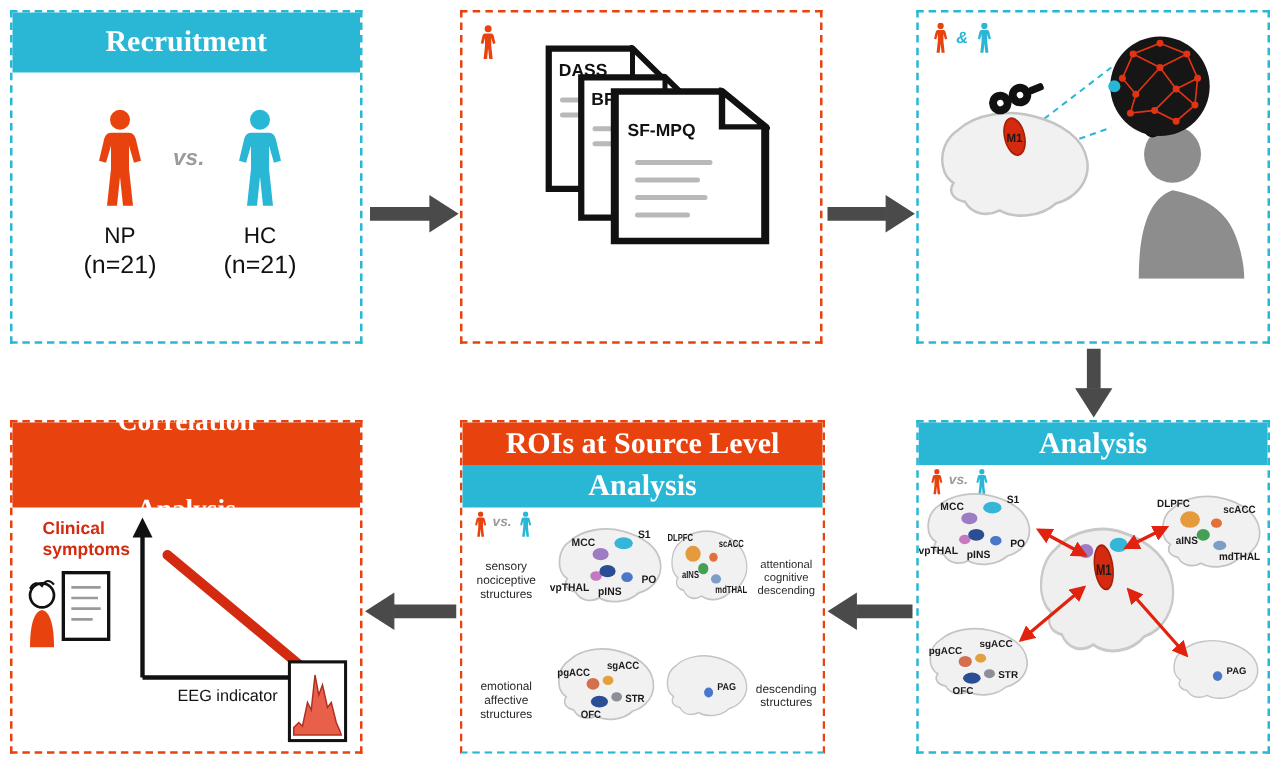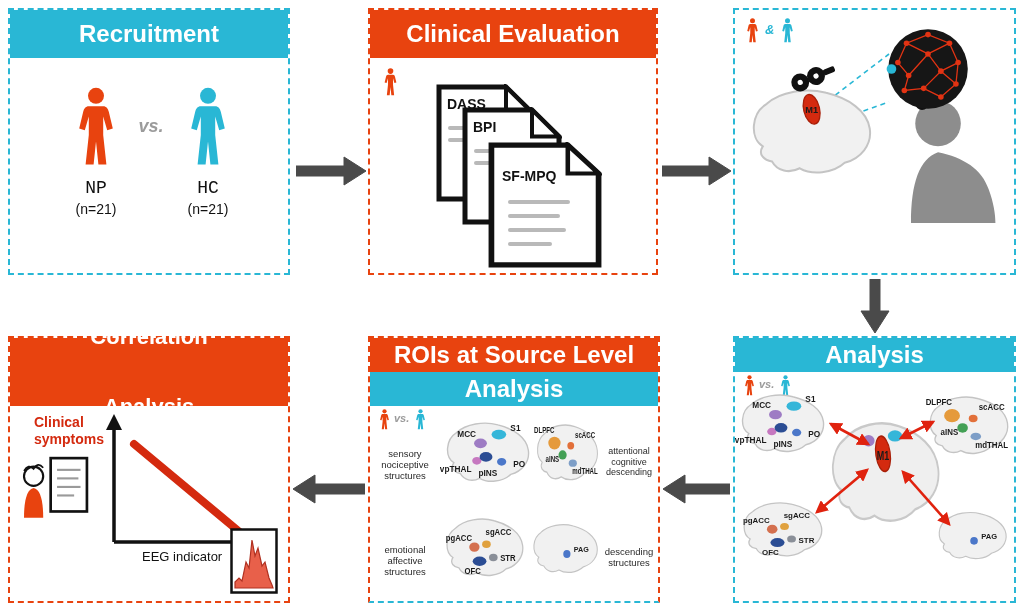--- a/index.html
+++ b/index.html
@@ -6,38 +6,38 @@
   html,body { width:1024px; height:611px; background:#fff;
     font-family:"Liberation Sans", sans-serif; }
   .canvas { position:absolute; left:0; top:0; width:1024px; height:611px; background:#fff; overflow:hidden; }
 
   .panel { position:absolute; background:#fff; border:2px dashed #29b7d5; }
   .panel.red-border { border-color:#e8430f; }
   .panel.cyan-border { border-color:#29b7d5; }
   .panel.mixed-border { border-color:#e8430f; border-bottom-color:#29b7d5; }
 
   .hdr { width:100%; color:#fff; font-weight:bold; display:flex; flex-direction:column;
-         align-items:center; justify-content:center; text-align:center; line-height:1.12; }
+         align-items:center; justify-content:center; text-align:center; line-height:1.12;font-family:Liberation Serif, serif; }
   .hdr.cyan { background:#29b7d5; }
   .hdr.red { background:#e8430f; }
   .hdr1 { height:48px; font-size:24px; }
   .hdr2line { height:68px; font-size:22px;gap:45px; }
   .hdrhalf { height:34px; font-size:24px; }
 
   .body { position:relative; width:100%; }
 
   .person { display:block; position:absolute; }
   .red-fill { color:#e8430f; }
   .cyan-fill { color:#29b7d5; }
 
   .vs { position:absolute; font-style:italic; color:#9b9b9b; font-weight:bold; }
   .amp { position:absolute; font-style:italic; color:#29b7d5; font-weight:bold; font-size:13px; }
 
-  .grp-label { position:absolute; text-align:center; font-size:18px; color:#111;font-family:Liberation Mono, monospace; }
-  .grp-n { position:absolute; text-align:center; font-size:14px; color:#111; }
+  .grp-label { position:absolute; text-align:center; font-size:18px; color:#111; }
+  .grp-n { position:absolute; text-align:center; font-size:20px; color:#111; }
 
   .doc { position:absolute; }
   .doc svg { position:absolute; left:0; top:0; width:100%; height:100%; }
   .doc-label { position:absolute; left:11px; top:12px; font-weight:bold; font-size:14px; color:#111; }
   .doc-line { position:absolute; height:4px; background:#b9b9b9; border-radius:2px; }
 
   .tinytxt { position:absolute; font-size:9.5px; line-height:1.18; color:#2a2a2a; text-align:center; }
   .redtxt { position:absolute; color:#d42a0f; font-weight:bold; font-size:14px; line-height:1.2; }
   .xlabel { position:absolute; color:#111; font-size:13px; }
 
@@ -73,21 +73,20 @@
           <use href="#person-glyph"></use>
         </svg>
       <div class="grp-label" style="left:51px;top:120px;width:70px">NP</div>
       <div class="grp-n" style="left:51px;top:143px;width:70px">(n=21)</div>
       <div class="grp-label" style="left:163px;top:120px;width:70px">HC</div>
       <div class="grp-n" style="left:163px;top:143px;width:70px">(n=21)</div>
     </div>
   </section>
 
   <section class="panel red-border" style="left:368px;top:8px;width:290px;height:267px">
-    <div class="hdr red hdr1">Clinical Evaluation</div>
     <div class="body" style="height:213px">
       <svg class="person red-fill" style="left:12px;top:10px;width:17px;height:28px" viewBox="0 0 60 100">
           <use href="#person-glyph"></use>
         </svg>
 
       <div class="doc" style="left:66px;top:26px;width:100px;height:118px">
         <svg viewBox="0 0 100 120" preserveAspectRatio="none">
             <path d="M3,3 H70 L97,30 V117 H3 Z" fill="#fff" stroke="#111" stroke-width="5"></path>
             <path d="M70,3 L70,30 L97,30 Z" fill="#fff" stroke="#111" stroke-width="4"></path>
           </svg>
@@ -99,21 +98,21 @@
       <div class="doc" style="left:92px;top:49px;width:100px;height:118px">
         <svg viewBox="0 0 100 120" preserveAspectRatio="none">
             <path d="M3,3 H70 L97,30 V117 H3 Z" fill="#fff" stroke="#111" stroke-width="5"></path>
             <path d="M70,3 L70,30 L97,30 Z" fill="#fff" stroke="#111" stroke-width="4"></path>
           </svg>
         <div class="doc-label">BPI</div>
         <div class="doc-line" style="left:12px;top:42px;width:40px"></div>
         <div class="doc-line" style="left:12px;top:54px;width:30px"></div>
       </div>
 
-      <div class="doc" style="left:118px;top:84px;width:114px;height:126px">
+      <div class="doc" style="left:118px;top:60px;width:128px;height:126px">
         <svg viewBox="0 0 100 120" preserveAspectRatio="none">
             <path d="M3,3 H70 L97,30 V117 H3 Z" fill="#fff" stroke="#111" stroke-width="5"></path>
             <path d="M70,3 L70,30 L97,30 Z" fill="#fff" stroke="#111" stroke-width="4"></path>
           </svg>
         <div class="doc-label" style="left:14px;top:26px">SF-MPQ</div>
         <div class="doc-line" style="left:20px;top:58px;width:62px"></div>
         <div class="doc-line" style="left:20px;top:72px;width:52px"></div>
         <div class="doc-line" style="left:20px;top:86px;width:58px"></div>
         <div class="doc-line" style="left:20px;top:100px;width:44px"></div>
       </div>

